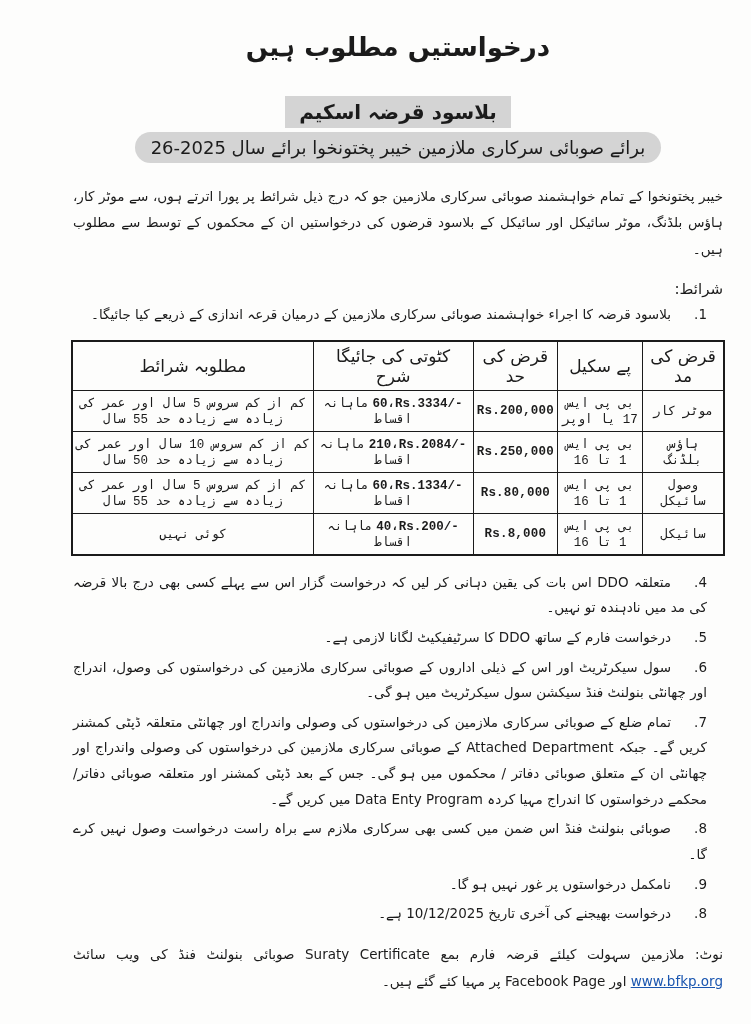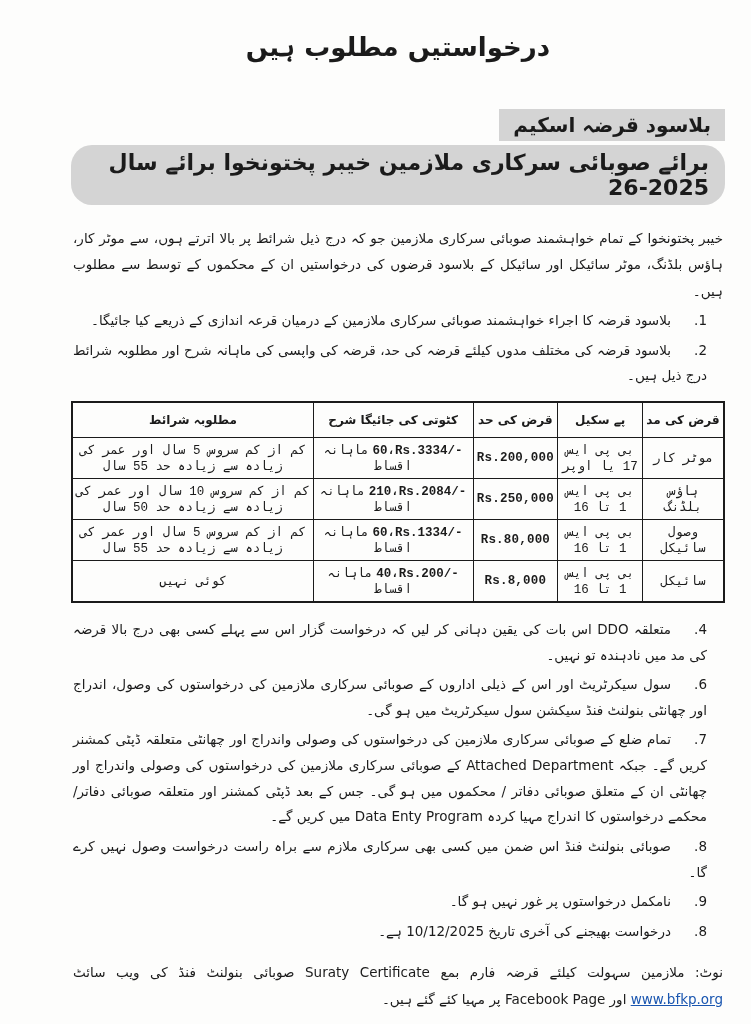--- a/index.html
+++ b/index.html
@@ -5,61 +5,61 @@
   html,body{margin:0;padding:0;}
   body{
     width:751px;height:1024px;overflow:hidden;
     background:#fdfdfc;color:#1b1b1b;
     font-family:"DejaVu Sans",sans-serif;
     direction:rtl;
   }
   .sheet{width:692px;height:1024px;box-sizing:border-box;padding:18px 26px 10px 12px;}
   .center{text-align:center;}
   .main-title{font-size:26px;font-weight:bold;margin-top:14px;}
-  .head-wrap{margin-top:47px;text-align:right;}
+  .head-wrap{margin-top:34px;}
   .hl{background:#d4d4d4;}
   .scheme-title{display:inline-block;font-size:20px;font-weight:bold;padding:4px 14px;}
-  .scheme-subtitle{display:inline-block;font-size:22px;font-weight:bold;padding:5px 16px;margin-top:4px;max-width:660px;border-radius:21px;}
+  .scheme-subtitle{display:inline-block;font-size:18px;font-weight:normal;padding:5px 16px;margin-top:4px;max-width:660px;border-radius:21px;}
   .intro{font-size:13.5px;line-height:1.95;text-align:justify;margin:20px 2px 0 2px;}
   .cond-label{font-size:15px;margin:18px 2px 0 2px;}
   .item{font-size:13.5px;line-height:1.9;text-align:justify;margin:4px 18px 0 2px;}
   .item .num{display:inline-block;min-width:26px;margin-left:10px;}
   table.loan{
     width:100%;border-collapse:collapse;margin-top:12px;
     border:2px solid #1b1b1b;
   }
   table.loan th,table.loan td{
     border:1.5px solid #1b1b1b;text-align:center;vertical-align:middle;
     padding:4px 3px;
   }
-  table.loan th{font-size:12px;font-weight:bold;height:26px;}
+  table.loan th{font-size:17px;font-weight:normal;height:26px;}
   table.loan td{font-size:12.5px;height:22px;font-family:Liberation Mono, monospace;}
   td.ltrcell{direction:ltr;font-size:14px;font-weight:600;letter-spacing:.2px;}
   .amt{direction:ltr;unicode-bidi:isolate;font-weight:600;}
   .inst .lbl{margin-right:4px;}
   .note{font-size:13.5px;line-height:2.0;text-align:justify;margin:14px 2px 0 2px;}
   .note a{color:#1a56b0;text-decoration:underline;}
 </style>
 </head>
 <body>
 
 <div class="sheet">
 
   <div class="center main-title">درخواستیں مطلوب ہیں</div>
 
   <div class="center head-wrap">
     <span class="scheme-title hl">بلاسود قرضہ اسکیم</span><br>
     <span class="scheme-subtitle hl">برائے صوبائی سرکاری ملازمین خیبر پختونخوا برائے سال 2025-26</span>
   </div>
 
-  <p class="intro">خیبر پختونخوا کے تمام خواہشمند صوبائی سرکاری ملازمین جو کہ درج ذیل شرائط پر بالا اترتے ہوں، سے موٹر کار، ہاؤس بلڈنگ، موٹر سائیکل اور سائیکل کے بلاسود قرضوں کی درخواستیں ان کے محکموں کے توسط سے مطلوب ہیں۔</p>
+  <p class="intro">خیبر پختونخوا کے تمام خواہشمند صوبائی سرکاری ملازمین جو کہ درج ذیل شرائط پر پورا اترتے ہوں، سے موٹر کار، ہاؤس بلڈنگ، موٹر سائیکل اور سائیکل کے بلاسود قرضوں کی درخواستیں ان کے محکموں کے توسط سے مطلوب ہیں۔</p>
 
+  <p class="cond-label">شرائط:</p>
 
   <p class="item"><span class="num">1.</span><span>بلاسود قرضہ کا اجراء خواہشمند صوبائی سرکاری ملازمین کے درمیان قرعہ اندازی کے ذریعے کیا جائیگا۔</span></p>
-  <p class="item"><span class="num">2.</span><span>بلاسود قرضہ کی مختلف مدوں کیلئے قرضہ کی حد، قرضہ کی واپسی کی ماہانہ شرح اور مطلوبہ شرائط درج ذیل ہیں۔</span></p>
 
   <table class="loan" dir="rtl">
     <colgroup>
       <col style="width:12.5%">
         <col style="width:13%">
         <col style="width:13%">
         <col style="width:24.5%">
         <col style="width:37%">
     </colgroup>
     <thead>
@@ -98,20 +98,21 @@
         <td>بی پی ایس 1 تا 16</td>
         <td class="ltrcell">Rs.8,000</td>
         <td><span class="inst"><span class="amt">40،Rs.200/-</span><span class="lbl">ماہانہ اقساط</span></span></td>
         <td>کوئی نہیں</td>
       </tr>
     </tbody>
   </table>
 
   <div style="margin-top:14px;">
     <p class="item"><span class="num">4.</span><span>متعلقہ DDO اس بات کی یقین دہانی کر لیں کہ درخواست گزار اس سے پہلے کسی بھی درج بالا قرضہ کی مد میں نادہندہ تو نہیں۔</span></p>
+    <p class="item"><span class="num">5.</span><span>درخواست فارم کے ساتھ DDO کا سرٹیفیکیٹ لگانا لازمی ہے۔</span></p>
     <p class="item"><span class="num">6.</span><span>سول سیکرٹریٹ اور اس کے ذیلی اداروں کے صوبائی سرکاری ملازمین کی درخواستوں کی وصول، اندراج اور چھانٹی بنولنٹ فنڈ سیکشن سول سیکرٹریٹ میں ہو گی۔</span></p>
     <p class="item"><span class="num">7.</span><span>تمام ضلع کے صوبائی سرکاری ملازمین کی درخواستوں کی وصولی واندراج اور چھانٹی متعلقہ ڈپٹی کمشنر کریں گے۔ جبکہ Attached Department کے صوبائی سرکاری ملازمین کی درخواستوں کی وصولی واندراج اور چھانٹی ان کے متعلق صوبائی دفاتر / محکموں میں ہو گی۔ جس کے بعد ڈپٹی کمشنر اور متعلقہ صوبائی دفاتر/محکمے درخواستوں کا اندراج مہیا کردہ Data Enty Program میں کریں گے۔</span></p>
     <p class="item"><span class="num">8.</span><span>صوبائی بنولنٹ فنڈ اس ضمن میں کسی بھی سرکاری ملازم سے براہ راست درخواست وصول نہیں کرے گا۔</span></p>
     <p class="item"><span class="num">9.</span><span>نامکمل درخواستوں پر غور نہیں ہو گا۔</span></p>
     <p class="item"><span class="num">8.</span><span>درخواست بھیجنے کی آخری تاریخ 10/12/2025 ہے۔</span></p>
   </div>
 
   <p class="note"><span>نوٹ: ملازمین سہولت کیلئے قرضہ فارم بمع Suraty Certificate صوبائی بنولنٹ فنڈ کی ویب سائٹ </span><a href="#" dir="ltr">www.bfkp.org</a><span> اور Facebook Page پر مہیا کئے گئے ہیں۔</span></p>
 
 </div>

